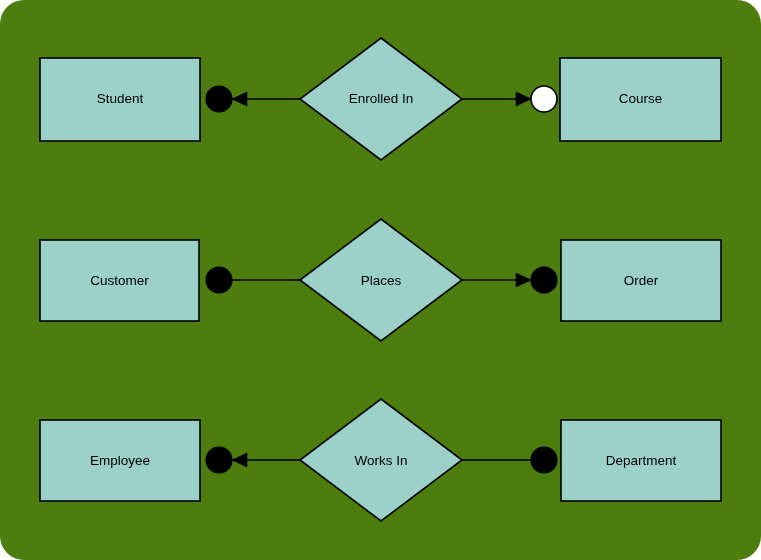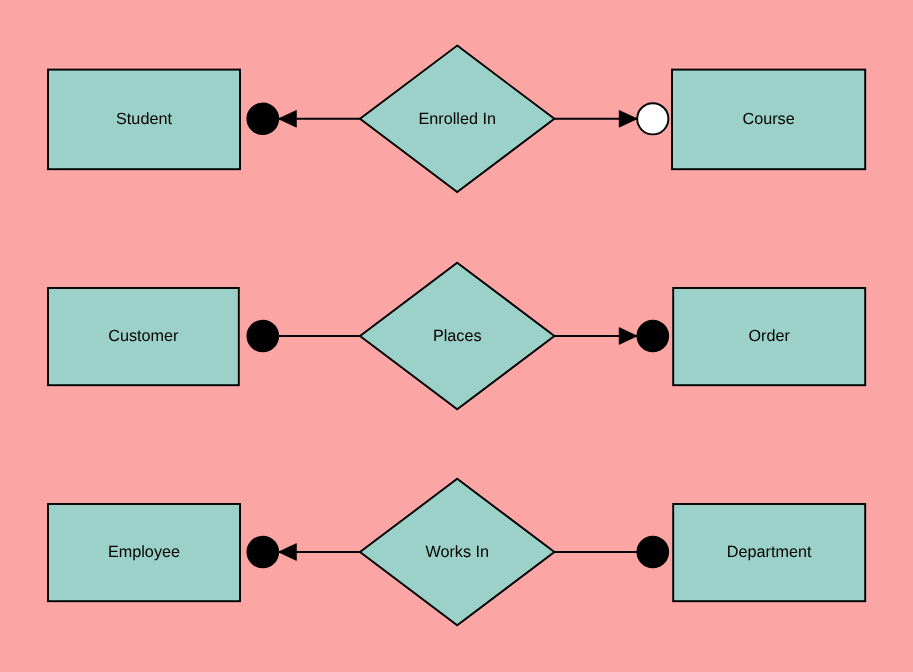--- a/index.html
+++ b/index.html
@@ -8,22 +8,23 @@
     padding: 0;
     background: #ffffff;
   }
   body {
     font-family: "Liberation Sans", sans-serif;
   }
   #canvas {
     position: relative;
     width: 761px;
     height: 560px;
-    background: #fca5a5;
+    background: #4d7c0f;
     overflow: hidden;
+    border-radius: 24px;
   }
   #diagram-svg {
     position: absolute;
     left: 0;
     top: 0;
     width: 761px;
     height: 560px;
   }
   .shape-fill {
     fill: #9bd1c8;

